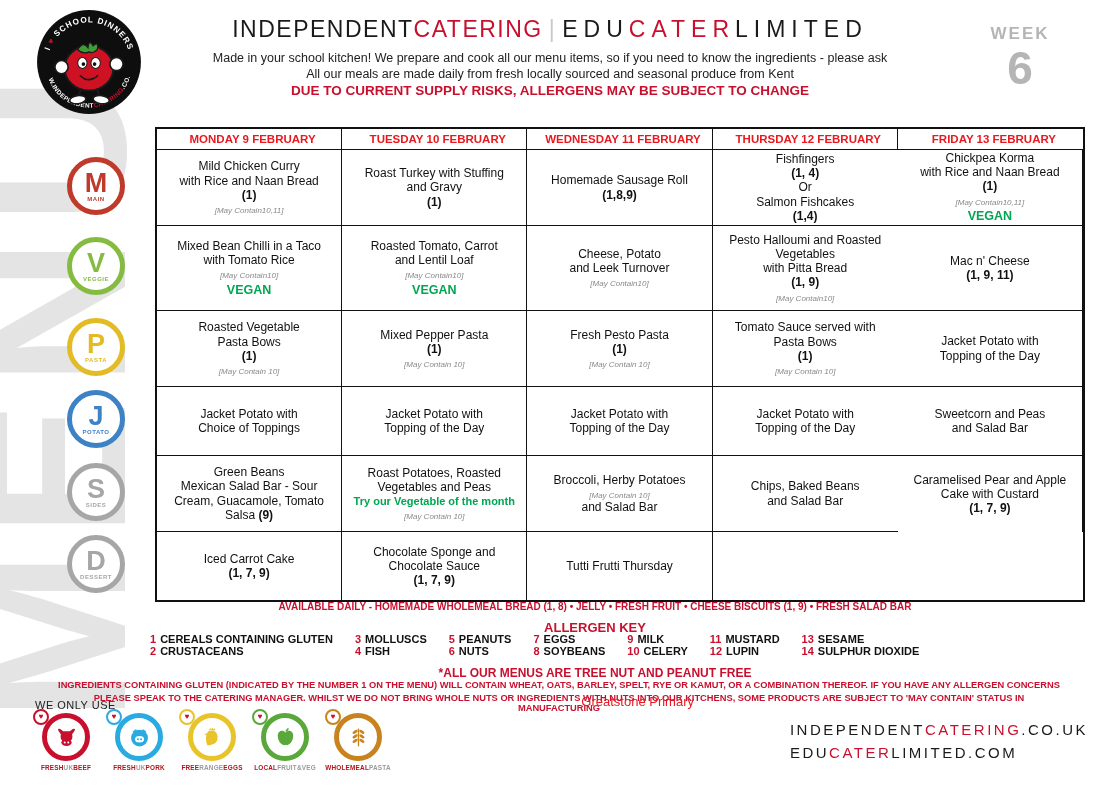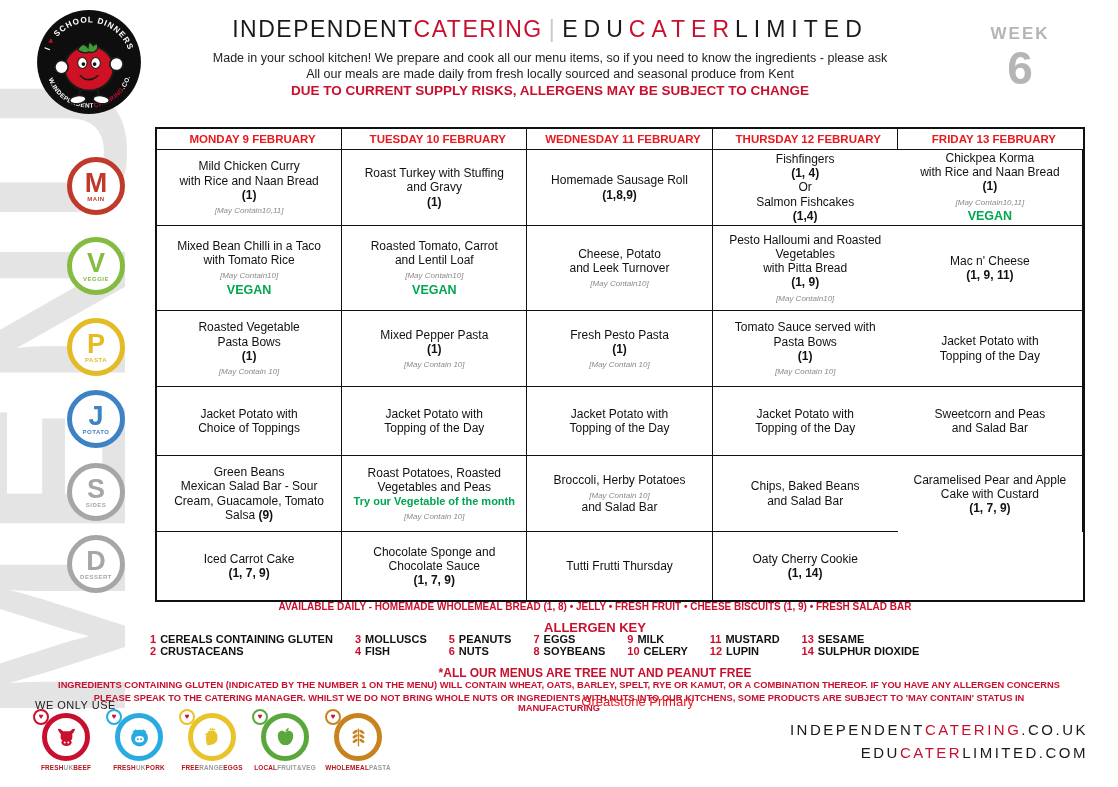--- a/index.html
+++ b/index.html
@@ -69,21 +69,21 @@
   .bring { width:48px; height:48px; border:5px solid; border-radius:50%; display:flex;
     align-items:center; justify-content:center; background:#fff; }
   .mini { position:absolute; left:-2px; top:-4px; width:16px; height:16px; border:2px solid;
     border-radius:50%; background:#fff; display:flex; align-items:center; justify-content:center; }
   .mini .heart { color:#c8102e; font-size:8px; line-height:1; }
   .blabel { margin-top:3px; font-size:6.4px; letter-spacing:.2px; white-space:nowrap; }
   .blabel .p0,.blabel .p2 { font-weight:bold; color:#b5121b; }
   .blabel .p1 { color:#9a9a9a; font-weight:bold; }
   .school { position:absolute; left:444px; top:694px; width:250px; text-align:right;
     font-size:13px; font-weight:normal; color:#e8191f; z-index:2; }
-  .sites { position:absolute; right:30px; top:718px; text-align:right; z-index:2; }
+  .sites { position:absolute; right:30px; top:718px; z-index:2; }
   .site { font-size:15px; color:#1a1a1a; letter-spacing:2.5px; line-height:1.55; white-space:nowrap; }
   .site .red { color:#c8102e; }
 </style>
 </head>
 <body>
 
 <div class="page">
 
   <div class="watermark">MENU</div>
 
@@ -295,24 +295,20 @@
         <div class="line a">(1, 7, 9)</div>
       </div>
       <div class="cell last-row">
         <div class="line n">Chocolate Sponge and</div>
         <div class="line n">Chocolate Sauce</div>
         <div class="line a">(1, 7, 9)</div>
       </div>
       <div class="cell last-row">
         <div class="line n">Tutti Frutti Thursday</div>
       </div>
-      <div class="cell last-col last-row">
-        <div class="line n">Oaty Cherry Cookie</div>
-        <div class="line a">(1, 14)</div>
-      </div>
     </div>
 
   <div class="daily">AVAILABLE DAILY - HOMEMADE WHOLEMEAL BREAD (1, 8) • JELLY • FRESH FRUIT • CHEESE BISCUITS (1, 9) • FRESH SALAD BAR</div>
   <div class="algtitle">ALLERGEN KEY</div>
   <div id="allergen-items" class="algkey">
       <div class="algcol">
         <span class="alg-item"><span class="alg-num">1</span><span class="alg-label">CEREALS CONTAINING GLUTEN</span></span>
         <span class="alg-item"><span class="alg-num">2</span><span class="alg-label">CRUSTACEANS</span></span>
       </div>
       <div class="algcol">

